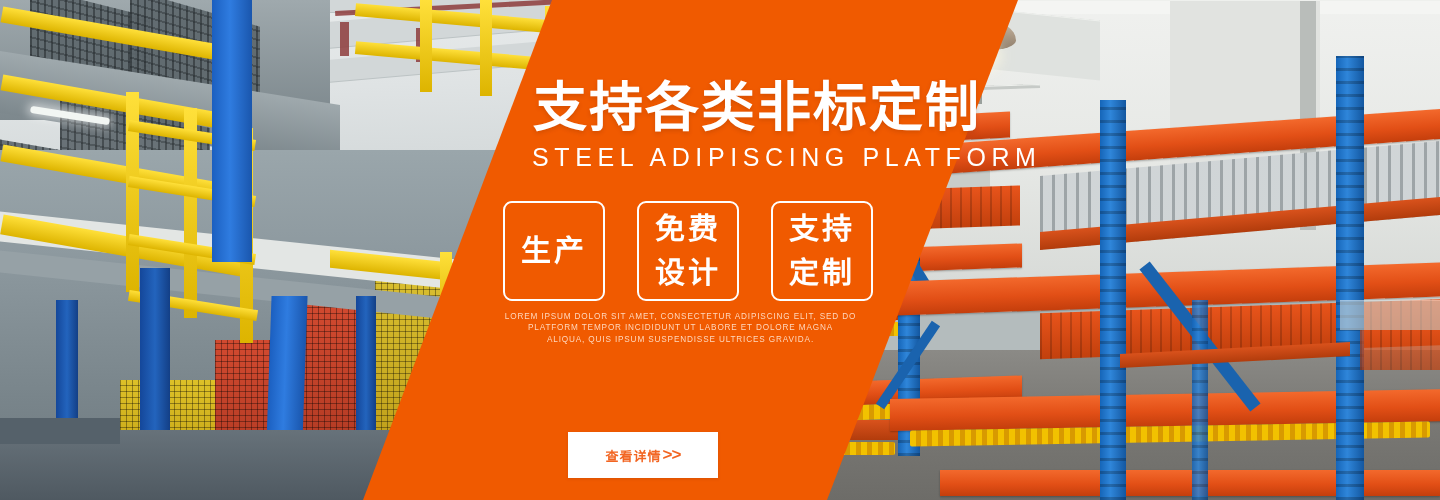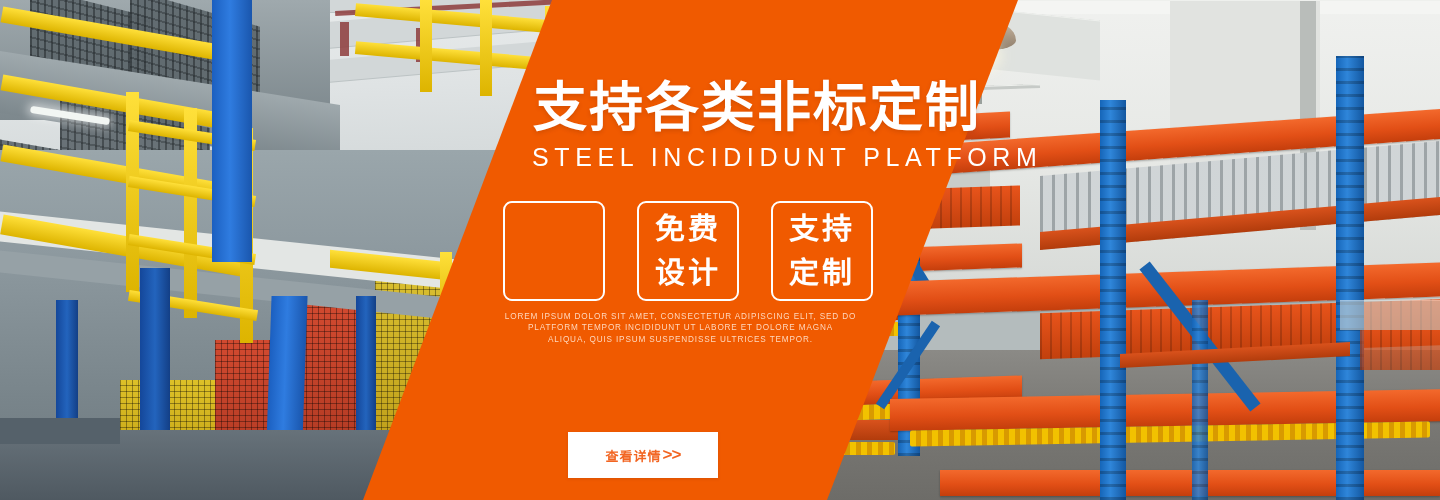--- a/index.html
+++ b/index.html
@@ -326,39 +326,40 @@
     <div class="pr-panel" style="left:620px;top:330px;width:80px;height:40px;opacity:.7;"></div>
     <div class="pr-wallpanel" style="left:600px;top:300px;width:100px;height:30px;background:#cfd3cf;opacity:.6;"></div>
   </div>
 
   <div class="orange-panel"></div>
 
   <div class="content">
 
     <div class="title">支持各类非标定制</div>
 
-    <div class="subtitle">STEEL INCIDIDUNT PLATFORM</div>
+    <div class="subtitle">STEEL ADIPISCING PLATFORM</div>
 
     <div class="badges">
       <div class="badge">
+        <span>生产</span>
       </div>
       <div class="badge">
         <span>免费</span>
         <span>设计</span>
       </div>
       <div class="badge">
         <span>支持</span>
         <span>定制</span>
       </div>
     </div>
 
     <div class="lorem">
       <div>LOREM IPSUM DOLOR SIT AMET, CONSECTETUR ADIPISCING ELIT, SED DO</div>
       <div>PLATFORM TEMPOR INCIDIDUNT UT LABORE ET DOLORE MAGNA</div>
-      <div>ALIQUA, QUIS IPSUM SUSPENDISSE ULTRICES TEMPOR.</div>
+      <div>ALIQUA, QUIS IPSUM SUSPENDISSE ULTRICES GRAVIDA.</div>
     </div>
 
     <div class="cta">
       <span class="cta-label">查看详情</span>
       <span class="cta-arrows">&gt;&gt;</span>
     </div>
 
   </div>
 </div>
 

